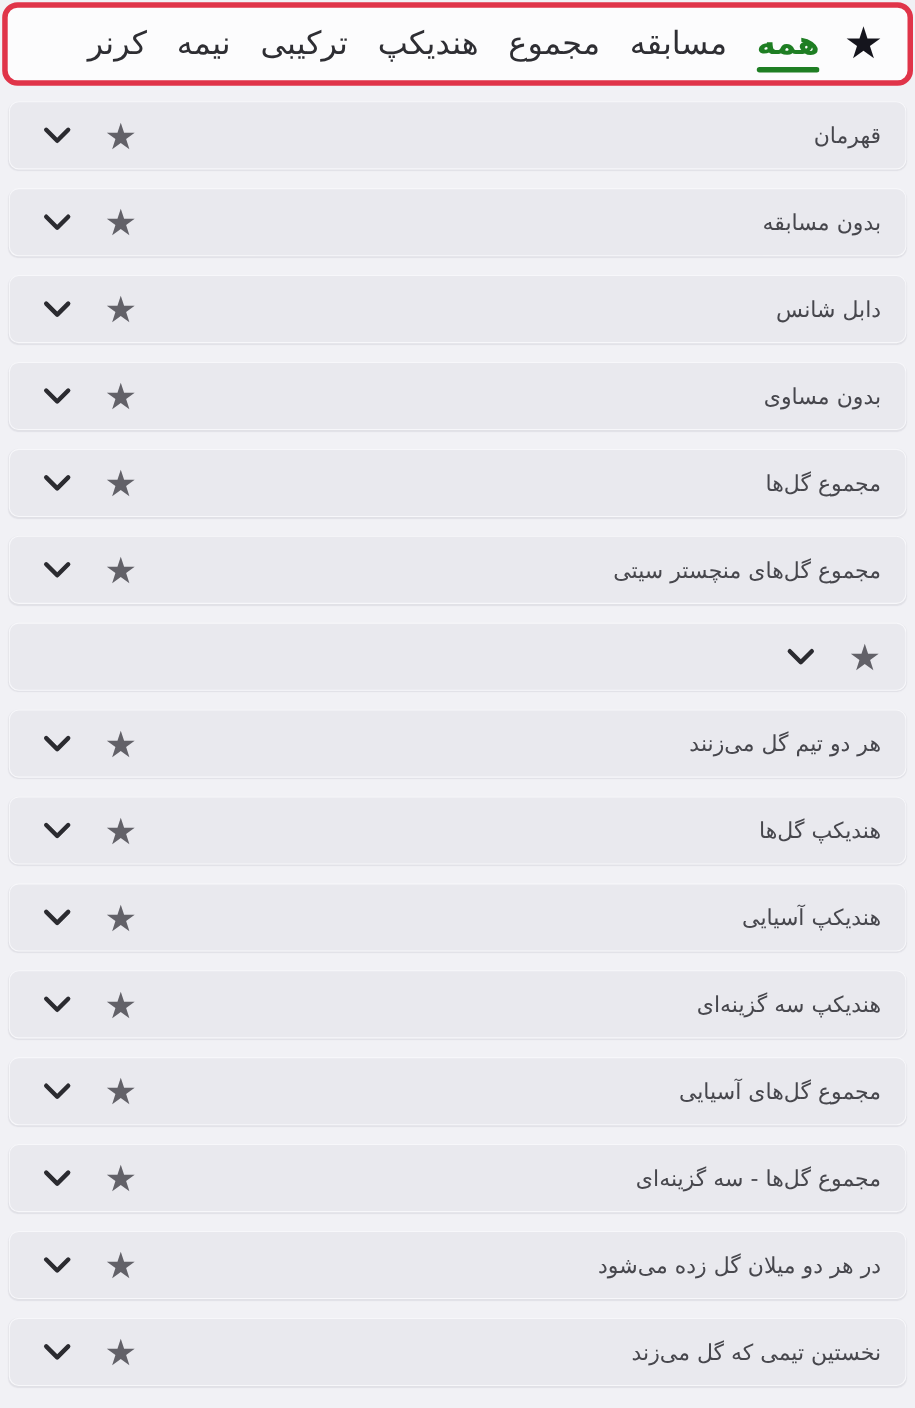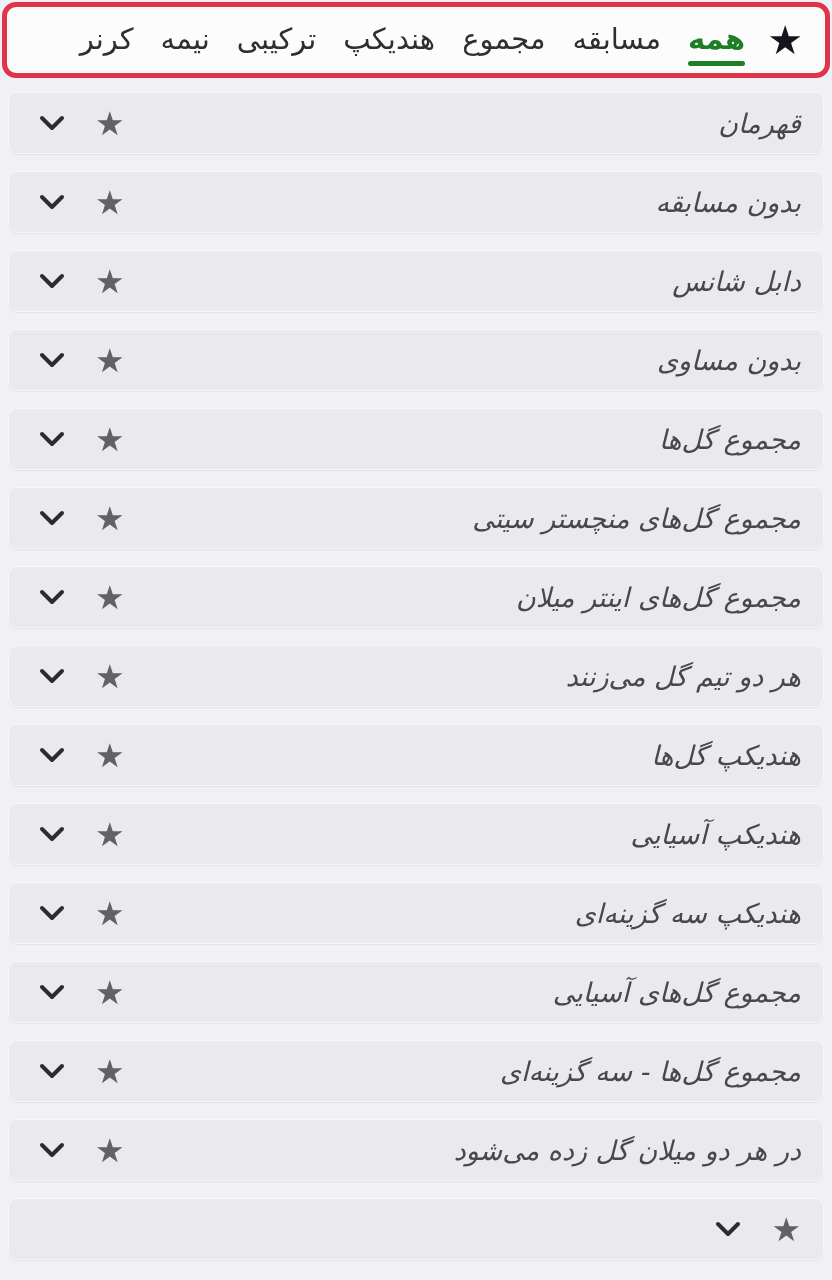--- a/index.html
+++ b/index.html
@@ -86,25 +86,24 @@
     border: 1px solid #f7f7fa;
     border-radius: 9px;
     box-shadow: 0 1px 1px rgba(40,40,60,0.08);
     display: flex;
     align-items: center;
     padding-inline-start: 22px;  
     padding-inline-end: 30px;    
     cursor: pointer;
   }
   .market-label {
-    font-size: 27px;
+    font-size: 20px;
     color: var(--row-text);
     margin-inline-end: auto;
     white-space: nowrap;
-    font-style: italic;
   }
   .row-star {
     font-size: 33px;
     line-height: 1;
     color: var(--star-gray);
     flex: 0 0 auto;
     cursor: pointer;
   }
   .chevron {
     flex: 0 0 auto;
@@ -210,21 +209,20 @@
     <span class="market-label">مجموع گل‌های منچستر سیتی</span>
     <span class="row-star">★</span>
     <span class="chevron">
       <svg width="26" height="16" viewBox="0 0 26 16" aria-hidden="true">
         <path d="M3 3 L13 13 L23 3" fill="none" stroke="currentColor" stroke-width="4" stroke-linecap="round" stroke-linejoin="round"></path>
       </svg>
     </span>
   </section>
 
   <section class="market-row">
-    <span class="market-label">مجموع گل‌های اینتر میلان</span>
     <span class="row-star">★</span>
     <span class="chevron">
       <svg width="26" height="16" viewBox="0 0 26 16" aria-hidden="true">
         <path d="M3 3 L13 13 L23 3" fill="none" stroke="currentColor" stroke-width="4" stroke-linecap="round" stroke-linejoin="round"></path>
       </svg>
     </span>
   </section>
 
   <section class="market-row">
     <span class="market-label">هر دو تیم گل می‌زنند</span>
@@ -290,20 +288,21 @@
     <span class="market-label">در هر دو میلان گل زده می‌شود</span>
     <span class="row-star">★</span>
     <span class="chevron">
       <svg width="26" height="16" viewBox="0 0 26 16" aria-hidden="true">
         <path d="M3 3 L13 13 L23 3" fill="none" stroke="currentColor" stroke-width="4" stroke-linecap="round" stroke-linejoin="round"></path>
       </svg>
     </span>
   </section>
 
   <section class="market-row">
+    <span class="market-label">نخستین تیمی که گل می‌زند</span>
     <span class="row-star">★</span>
     <span class="chevron">
       <svg width="26" height="16" viewBox="0 0 26 16" aria-hidden="true">
         <path d="M3 3 L13 13 L23 3" fill="none" stroke="currentColor" stroke-width="4" stroke-linecap="round" stroke-linejoin="round"></path>
       </svg>
     </span>
   </section>
 </main>
 
 </div>

